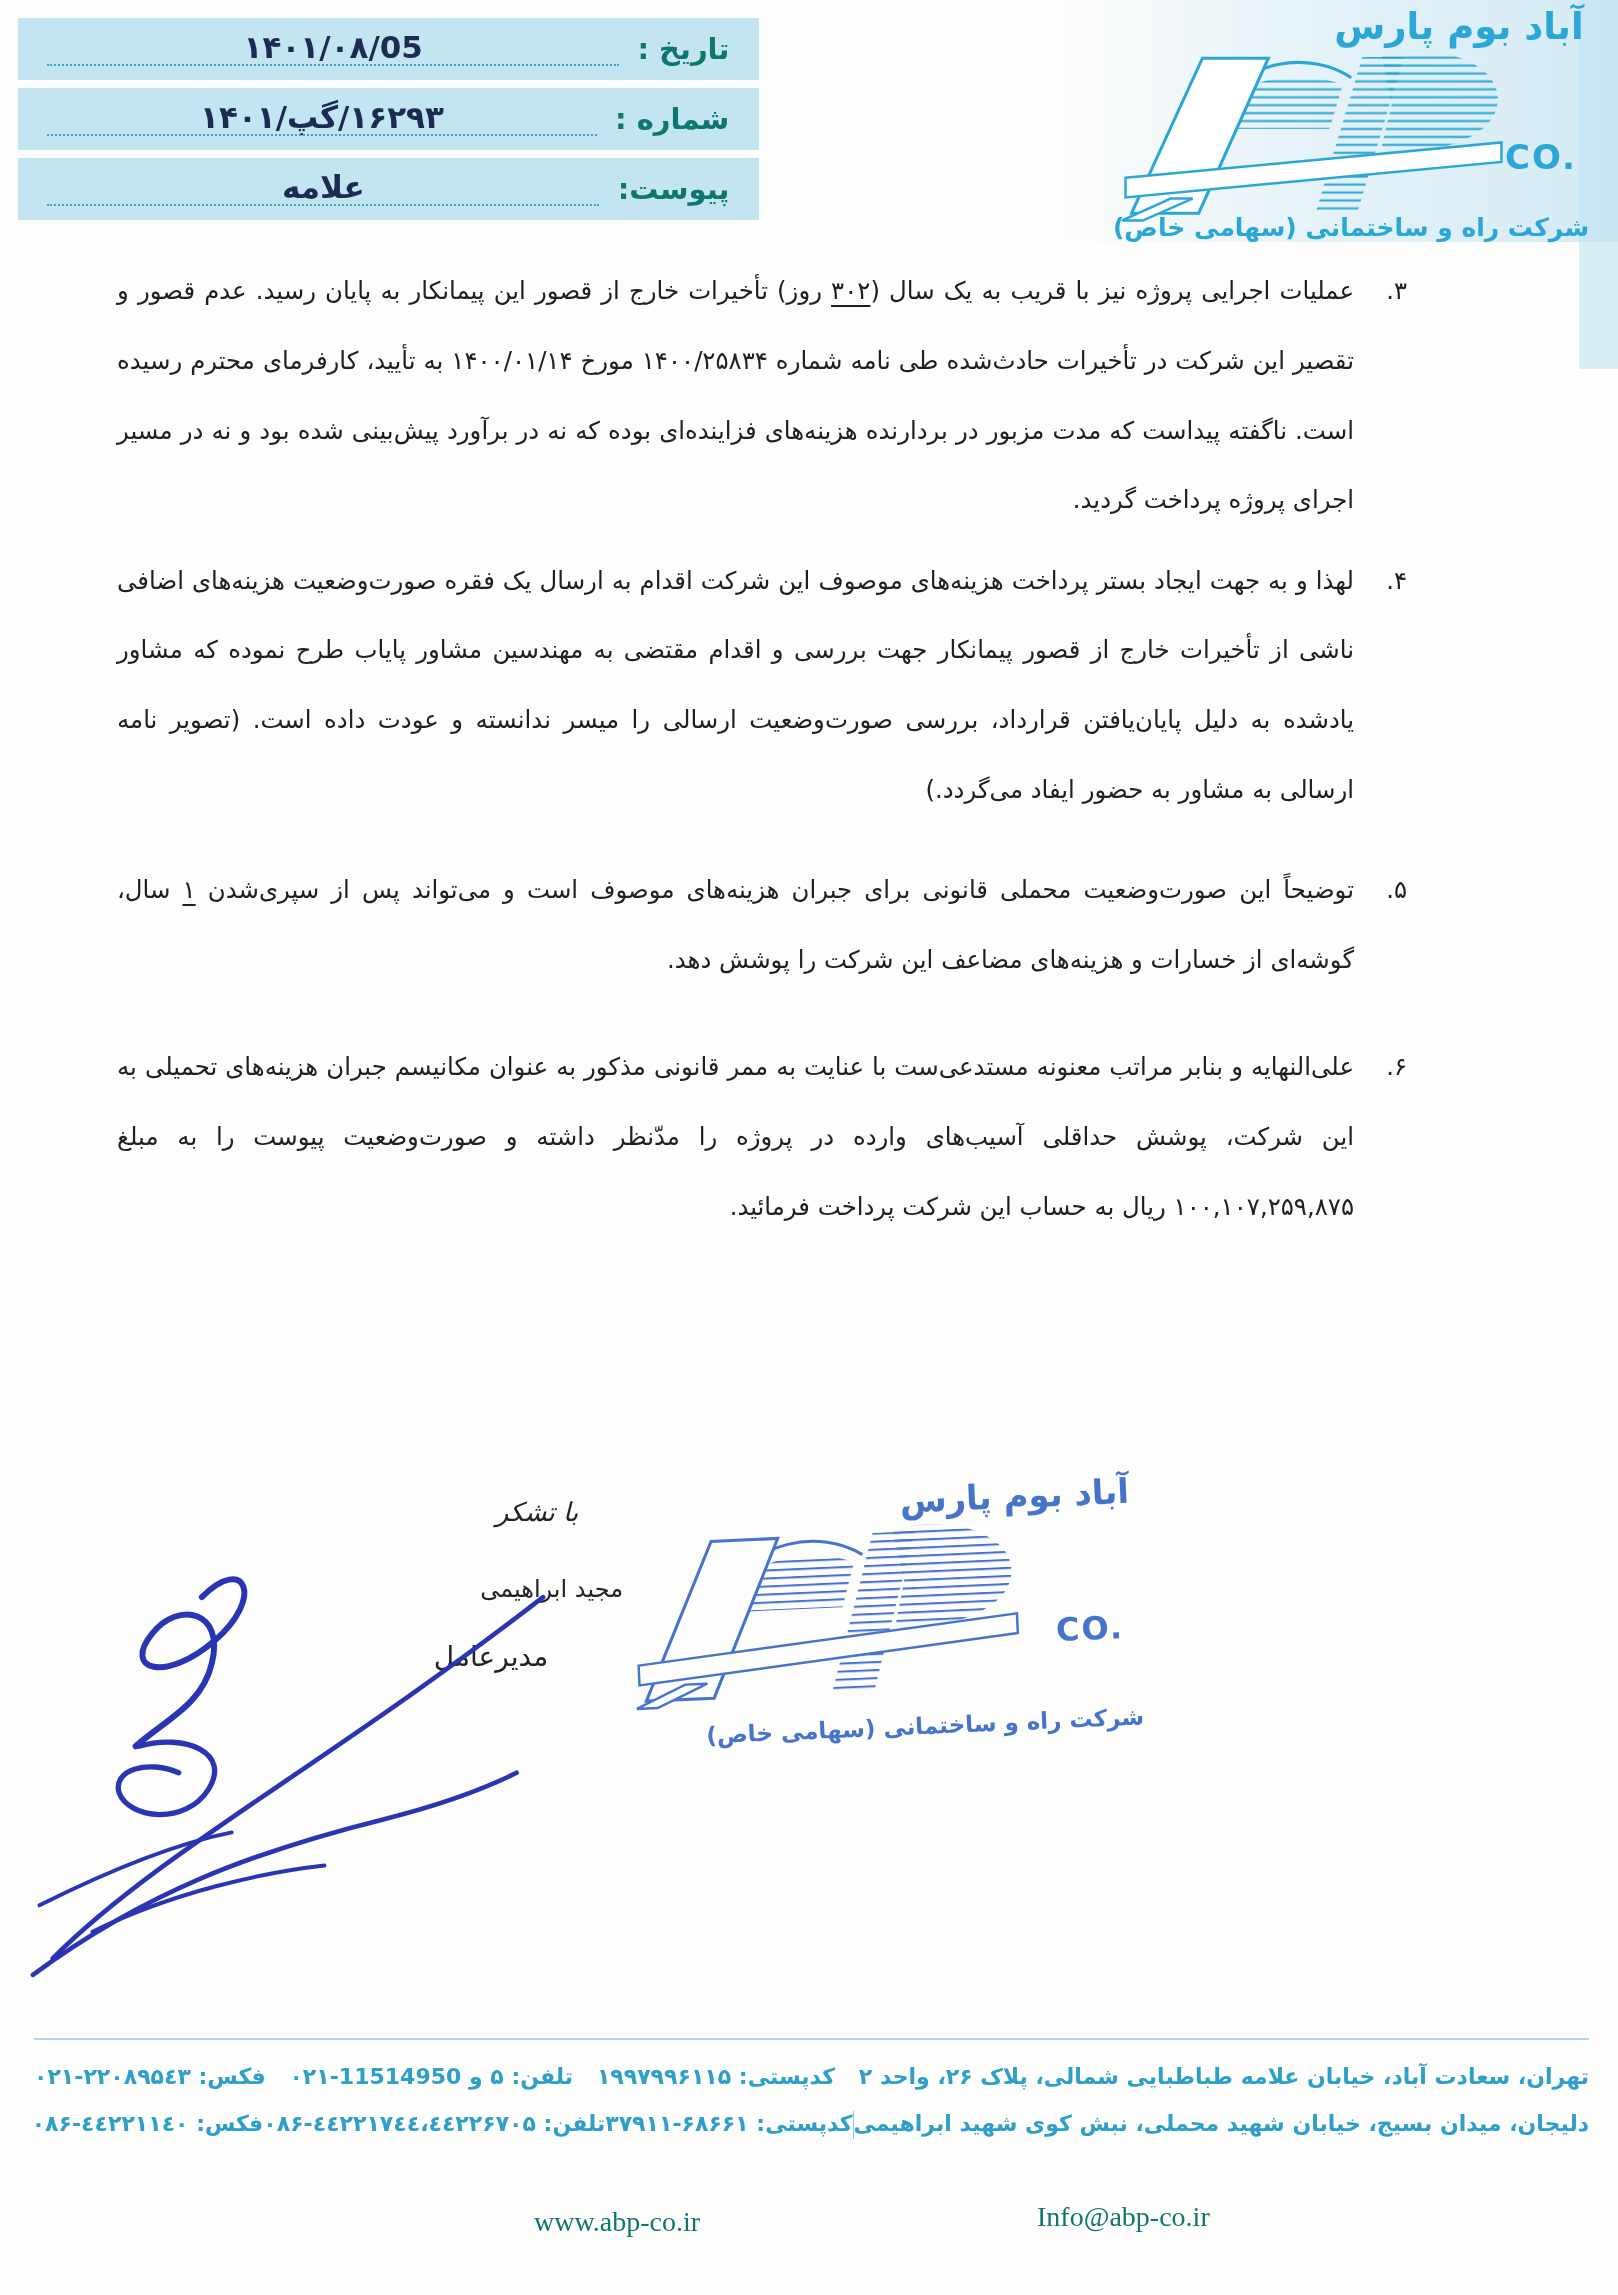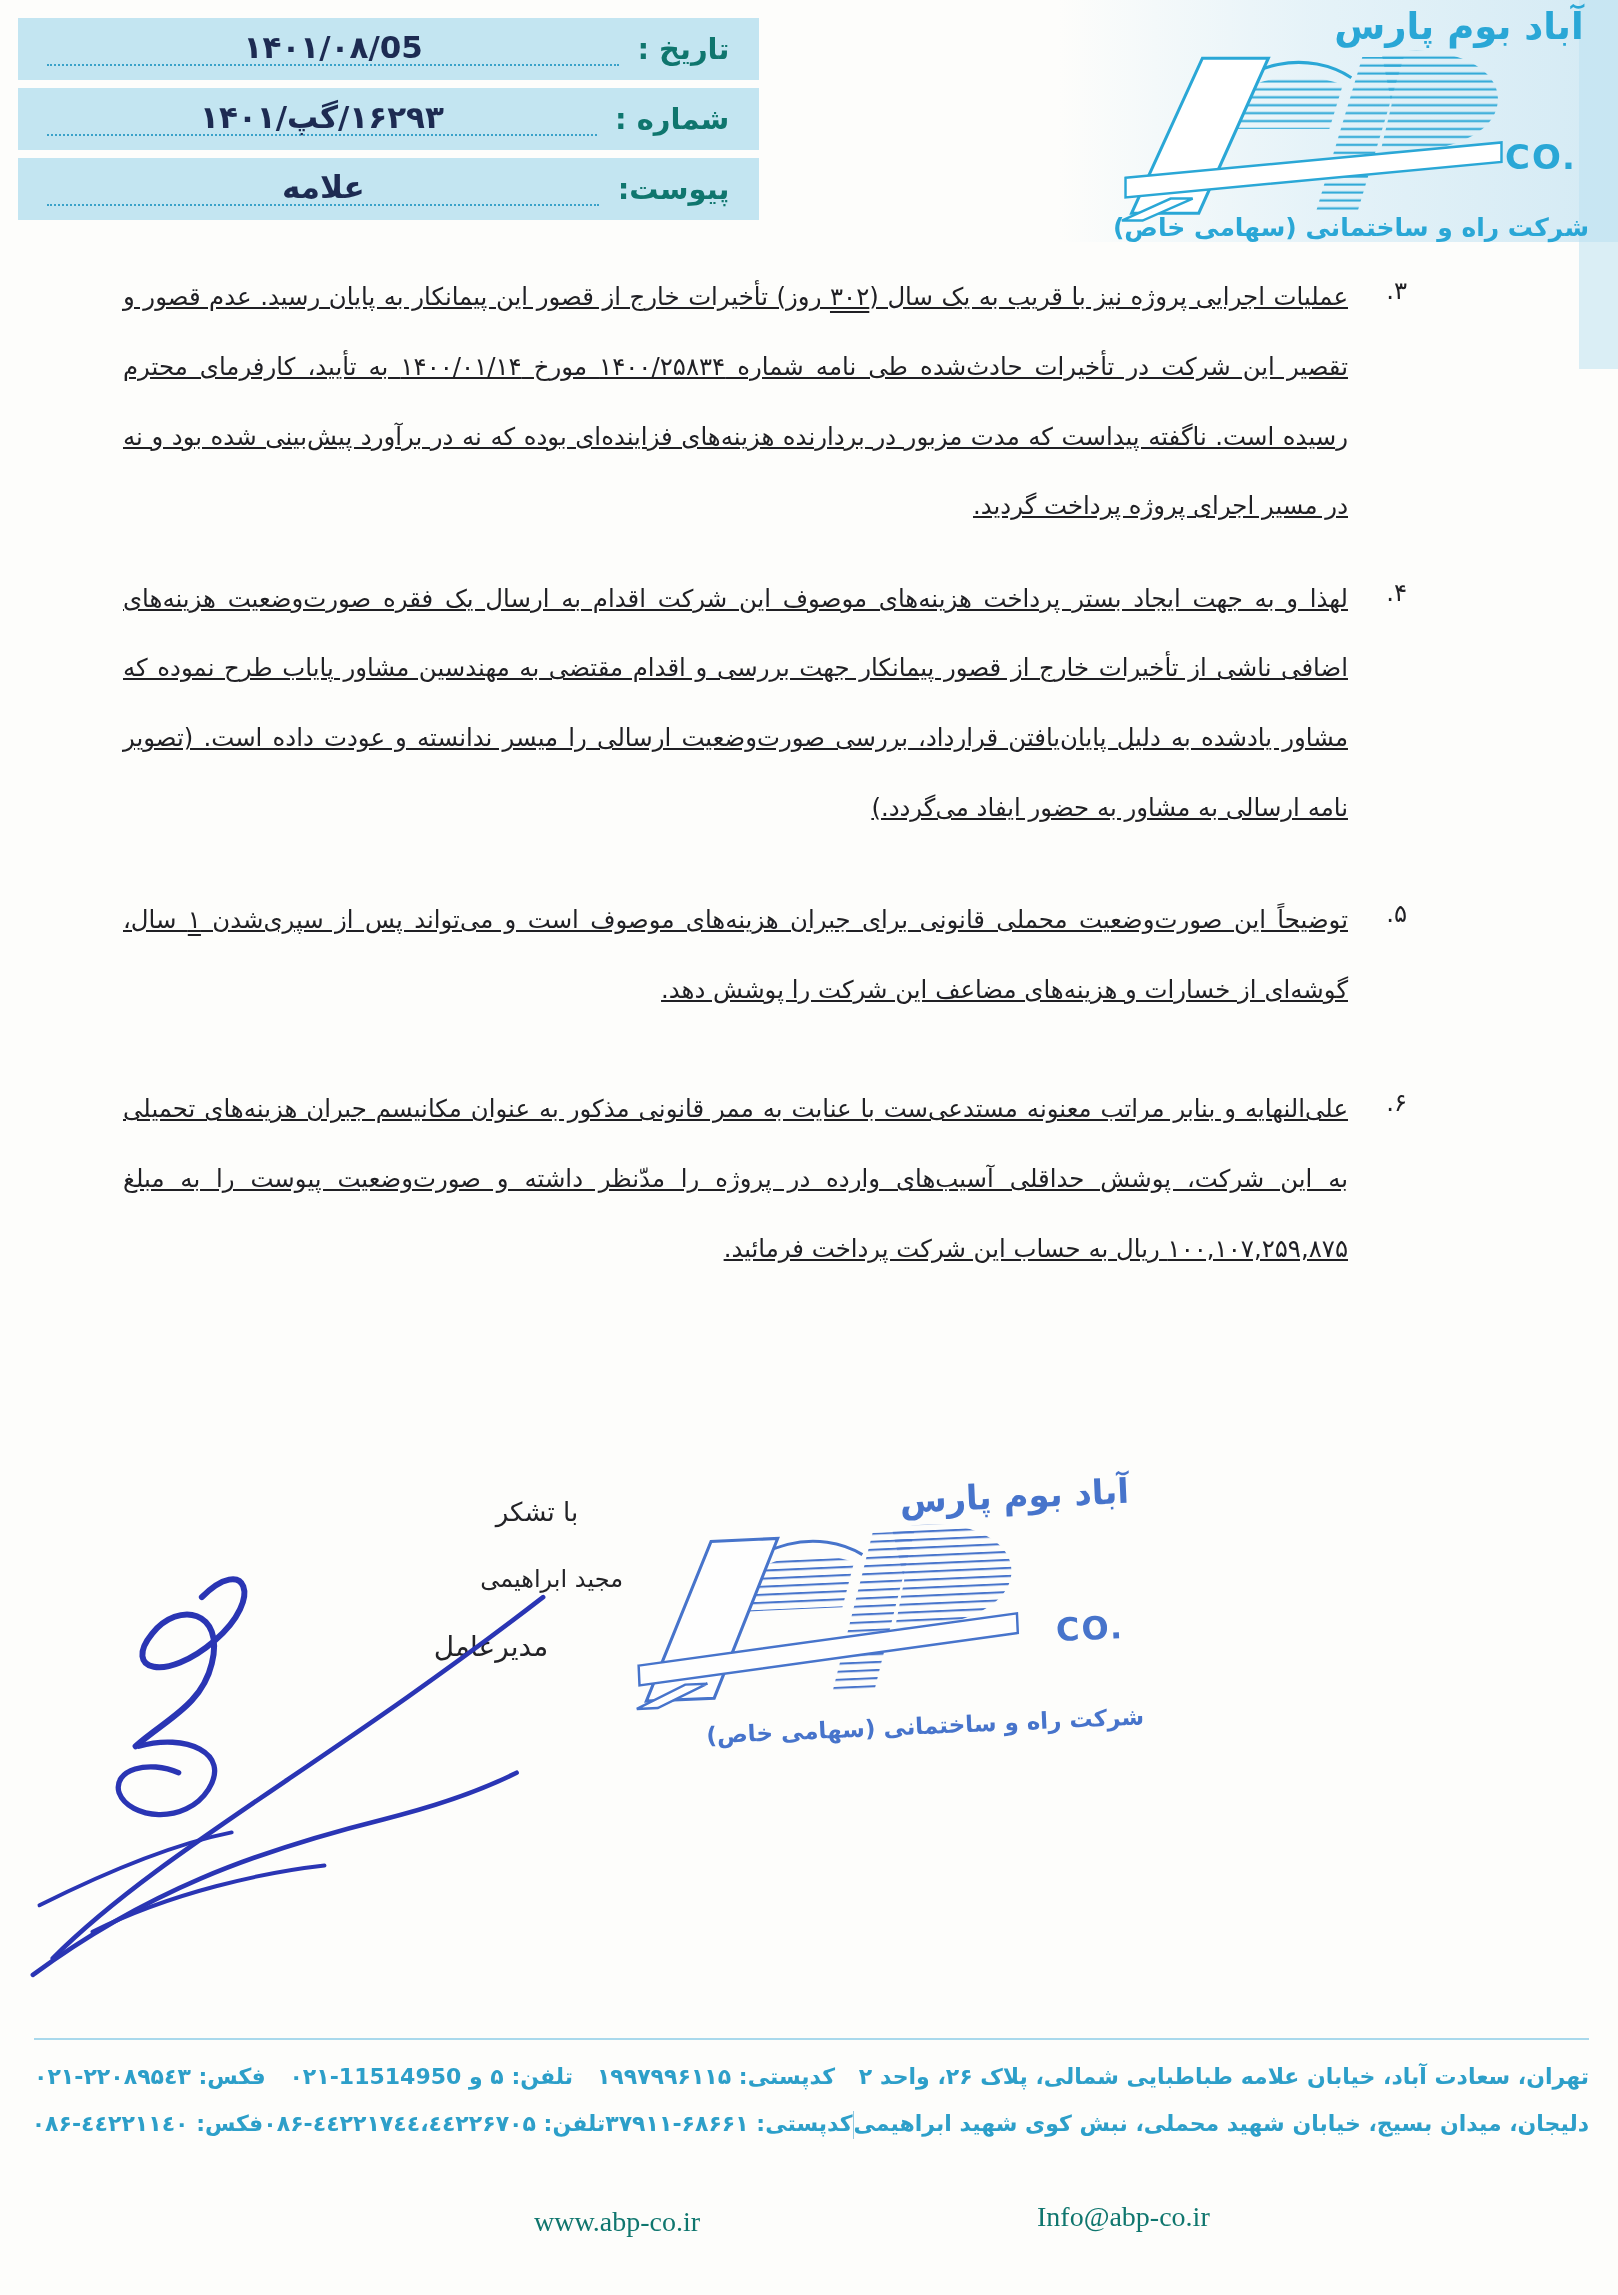--- a/index.html
+++ b/index.html
@@ -40,27 +40,27 @@
 
   
   .letter-body{position:absolute;top:256px;right:212px;width:1290px;
     direction:rtl;color:#202024;font-size:24.4px;line-height:2.86;text-align:justify;}
   .item{display:flex;}
   .item:nth-child(1){margin-bottom:10.5px;}
   .item:nth-child(2){margin-bottom:30px;}
   .item:nth-child(3){margin-bottom:38px;}
   .item-number{flex:0 0 53px;}
   .item-content{flex:1;}
-  .item-content p{margin:6px;text-decoration:underline;}
+  .item-content p{margin:0;}
   .u{text-decoration:underline;text-underline-offset:6px;text-decoration-thickness:2px;}
 
   
   .sig-block{position:absolute;top:1497px;left:359px;width:264px;direction:rtl;
     text-align:center;color:#232327;}
-  .sig-thanks{font-size:26px;margin-bottom:38px;transform:translateX(46px);}
+  .sig-thanks{font-size:26px;margin-bottom:48px;transform:translateX(46px);font-style:italic;}
   .sig-name{font-size:24px;margin-bottom:37px;text-align:right;}
   .sig-title{font-size:28px;}
   .handwriting{position:absolute;top:1532px;left:13px;width:550px;height:455px;}
 
   
   .footer-rule{position:absolute;top:2038px;left:34px;right:30px;border-top:2.6px solid #a9d9ec;}
   .footer-rows{position:absolute;top:2064px;left:34px;right:30px;direction:rtl;
     color:#2d9fc9;font-weight:bold;font-size:22px;}
   .footer-row{display:flex;justify-content:space-between;align-items:baseline;
     margin-bottom:22.4px;white-space:nowrap;}

